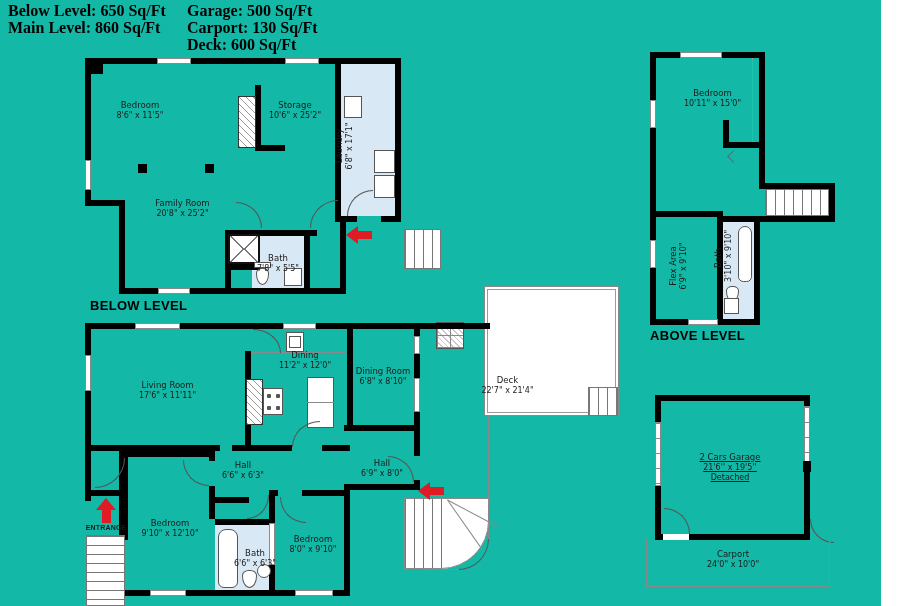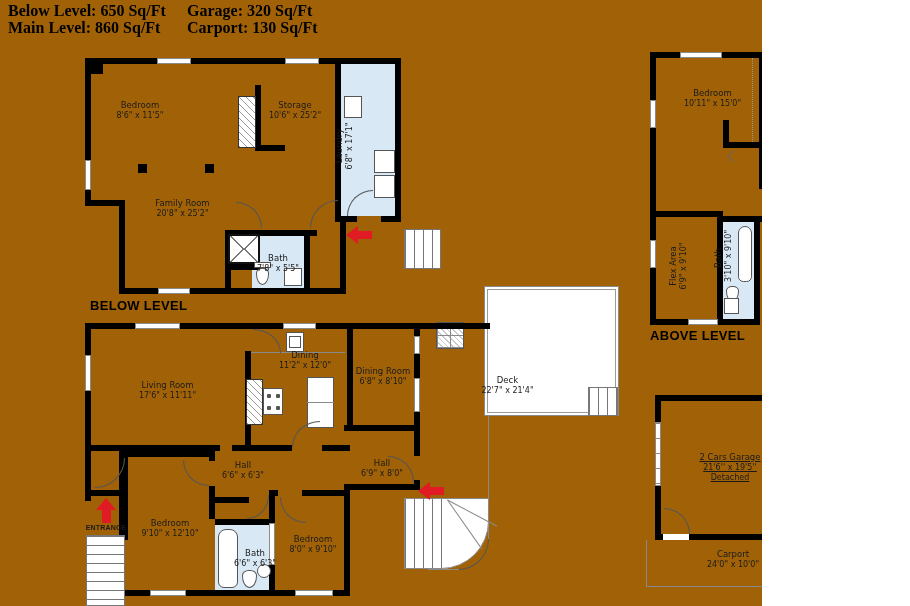--- a/index.html
+++ b/index.html
@@ -1,16 +1,16 @@
 <!DOCTYPE html>
 <html><head>
 <meta charset="utf-8">
 <style>
   html,body{margin:0;padding:0;background:#fff;}
-  #plan{position:relative;width:762px;height:606px;background:#a16207;overflow:hidden;
+  #plan{position:relative;width:881px;height:606px;background:#14b8a6;overflow:hidden;
         font-family:"DejaVu Sans",sans-serif;color:#1a1a1a;}
   .abs{position:absolute;box-sizing:border-box;}
   .w{background:#000;}
   .win{background:#fff;border:1px solid #8a8a8a;}
   .blue{background:#d9e8f5;}
   .hatch{border:1px solid #333;background:repeating-linear-gradient(45deg,#9a9a9a 0 1px,#fff 1px 5px);}
   .xbox{border:2px solid #111;background:
     linear-gradient(to top right,transparent calc(50% - .7px),#777 calc(50% - .7px),#777 calc(50% + .7px),transparent calc(50% + .7px)),
     linear-gradient(to bottom right,transparent calc(50% - .7px),#777 calc(50% - .7px),#777 calc(50% + .7px),transparent calc(50% + .7px)),#fff;}
   .fx{border:1px solid #555;background:#fff;}
@@ -55,22 +55,23 @@
 </head>
 <body>
 
 <div id="plan">
 
   <div class="abs sum" style="left:8px;top:2px;">
     <div>Below Level: 650 Sq/Ft</div>
     <div>Main Level: 860 Sq/Ft</div>
   </div>
   <div class="abs sum" style="left:187px;top:2px;">
-    <div>Garage: 320 Sq/Ft</div>
+    <div>Garage: 500 Sq/Ft</div>
     <div>Carport: 130 Sq/Ft</div>
+    <div>Deck: 600 Sq/Ft</div>
   </div>
 
   <div class="abs blue" style="left:341px;top:64px;width:54px;height:152px;"></div>
   <div class="abs blue" style="left:252px;top:236px;width:52px;height:52px;"></div>
   <div class="abs w" style="left:85px;top:58px;width:316px;height:6px;"></div>
   <div class="abs w" style="left:85px;top:58px;width:18px;height:16px;"></div>
   <div class="abs w" style="left:85px;top:58px;width:6px;height:148px;"></div>
   <div class="abs w" style="left:85px;top:200px;width:40px;height:6px;"></div>
   <div class="abs w" style="left:119px;top:200px;width:6px;height:94px;"></div>
   <div class="abs w" style="left:119px;top:288px;width:227px;height:6px;"></div>

